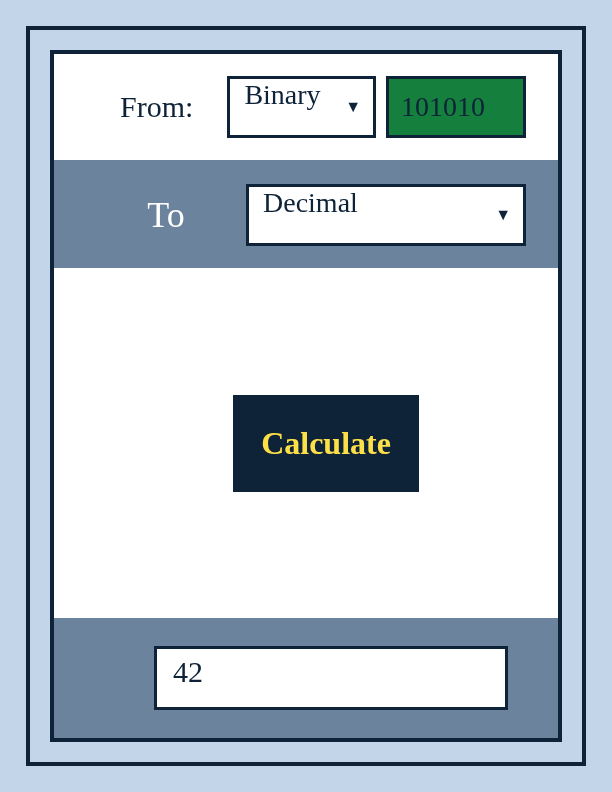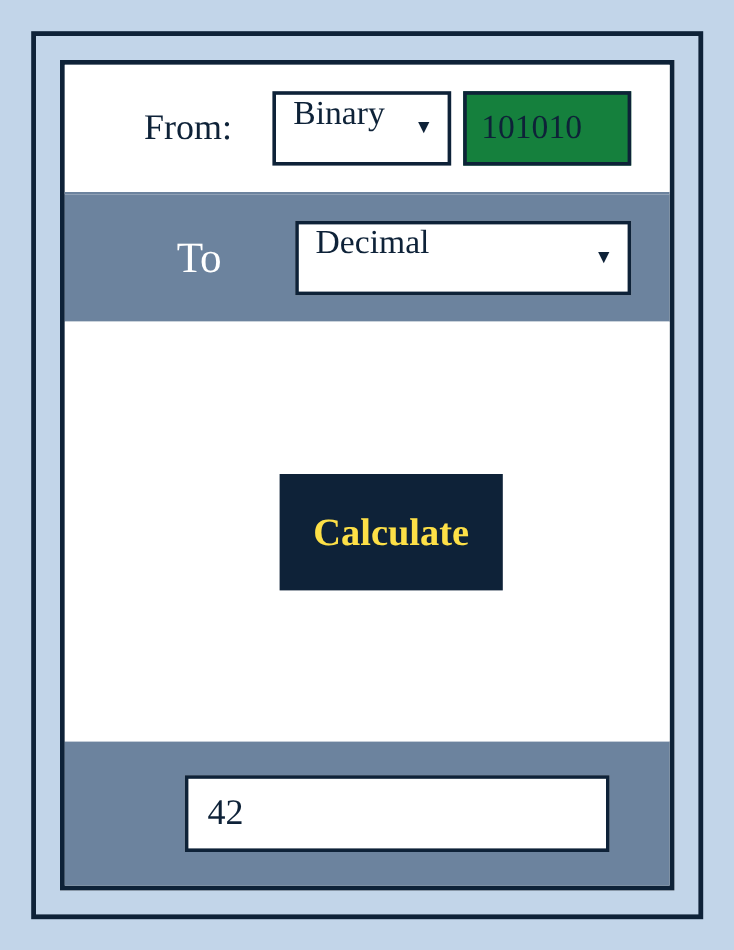--- a/index.html
+++ b/index.html
@@ -117,21 +117,21 @@
     }
     .result-box {
       background: #ffffff;
       border: 3px solid #0e2238;
       height: 64px;
       flex: 1;
       font-size: 30px;
       color: #0e2238;
       padding: 18px 16px;
       display: flex;
-      align-items: center;
+      align-items: flex-end;
       margin-left: 80px;
       margin-right: 30px;
     }
   </style>
 </head>
 <body>
 
 <div class="outer-frame">
   <div class="inner-frame">
 

